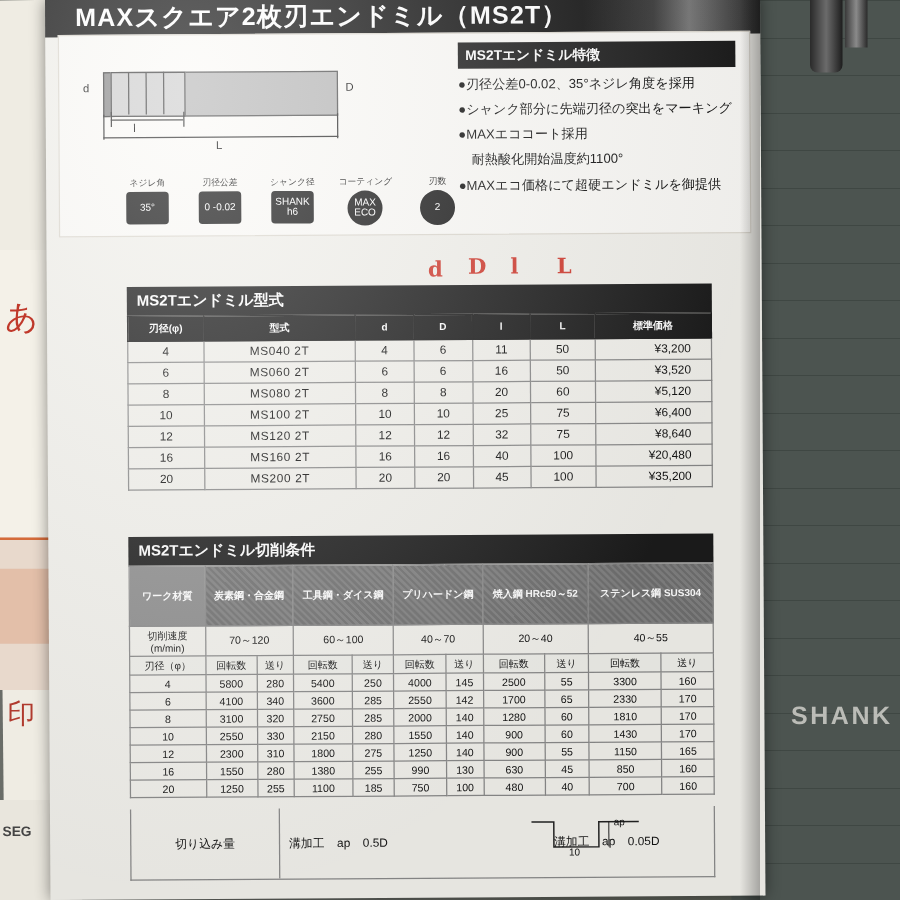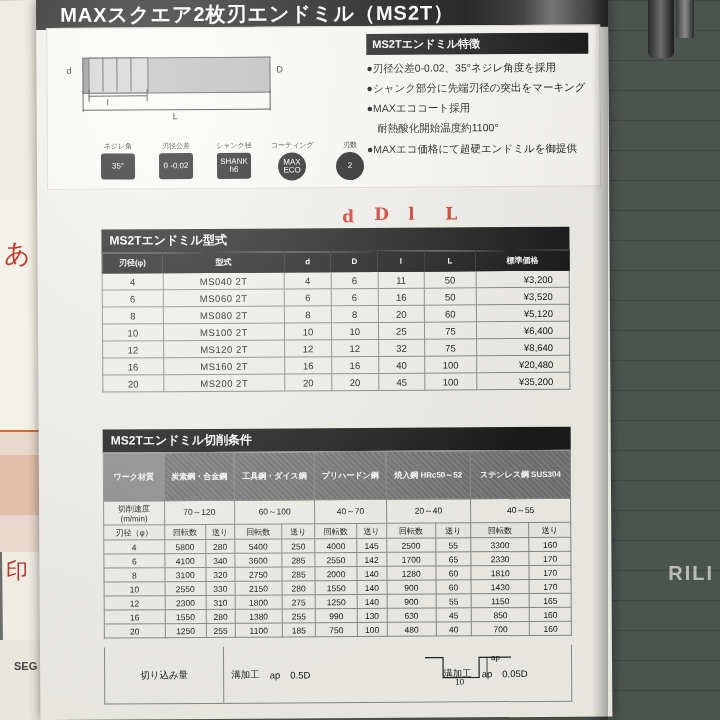--- a/index.html
+++ b/index.html
@@ -18,21 +18,21 @@
   .mat-text{position:absolute;right:6px;top:562px;color:#cfcfc9;font-size:20px;font-weight:bold;letter-spacing:2px;opacity:.85;}
   .tool-top{position:absolute;left:648px;top:0;width:26px;height:58px;background:linear-gradient(90deg,#2a2a2a,#6b6b6b,#1d1d1d);border-radius:0 0 6px 6px;}
   .tool-top2{position:absolute;left:676px;top:0;width:18px;height:38px;background:linear-gradient(90deg,#3a3a3a,#8a8a8a,#2a2a2a);}
   
   .left-paper{position:absolute;left:0;top:0;width:62px;height:720px;background:#efece3;transform:rotate(-.6deg);}
   .left-paper2{position:absolute;left:0;top:200px;width:58px;height:250px;background:#f4f1e8;}
   .lp-red{position:absolute;left:4px;top:236px;width:36px;height:34px;color:#c0392b;font-size:26px;font-family:"DejaVu Serif",serif;}
   .lp-orange{position:absolute;left:0;top:430px;width:60px;height:120px;background:#e8d9cc;border-top:2px solid #d46b3a;}
   .lp-orange2{position:absolute;left:0;top:455px;width:60px;height:60px;background:#dfa98c;opacity:.55;}
   .lp-bottom{position:absolute;left:0;top:640px;width:56px;height:80px;background:#e9e6dd;}
-  .lp-bottom-txt{position:absolute;left:14px;top:660px;color:#444;font-size:11px;font-weight:bold;}
+  .lp-bottom-txt{position:absolute;left:2px;top:660px;color:#444;font-size:11px;font-weight:bold;}
   .scribble{position:absolute;left:6px;top:556px;width:46px;height:40px;color:#b03a2e;font-size:22px;}
   
   .page{
     position:absolute;left:36px;top:0;width:572px;height:720px;
     background:#f2f1ec;
     box-shadow:0 0 12px rgba(0,0,0,.45);
     transform:rotate(-.35deg);
     transform-origin:top left;
     color:#111;
   }
@@ -96,21 +96,21 @@
   .shadow-edge{position:absolute;right:0;top:0;width:16px;height:720px;
                background:linear-gradient(90deg,rgba(0,0,0,0),rgba(0,0,0,.28));}
   .page-noise{position:absolute;inset:0;pointer-events:none;
               background:radial-gradient(ellipse at 20% 10%,rgba(255,255,255,.35),rgba(0,0,0,.05) 70%);}
 </style>
 </head>
 <body>
 
 <div class="desk"></div>
 <div class="mat"></div>
-<div class="mat-text">RILI</div>
+<div class="mat-text">SHANK</div>
 <div class="tool-top"></div>
 <div class="tool-top2"></div>
 
 <div class="left-paper"></div>
 <div class="left-paper2"></div>
 <div class="lp-red">あ</div>
 <div class="lp-orange"></div>
 <div class="lp-orange2"></div>
 <div class="scribble">印</div>
 <div class="lp-bottom"></div>

